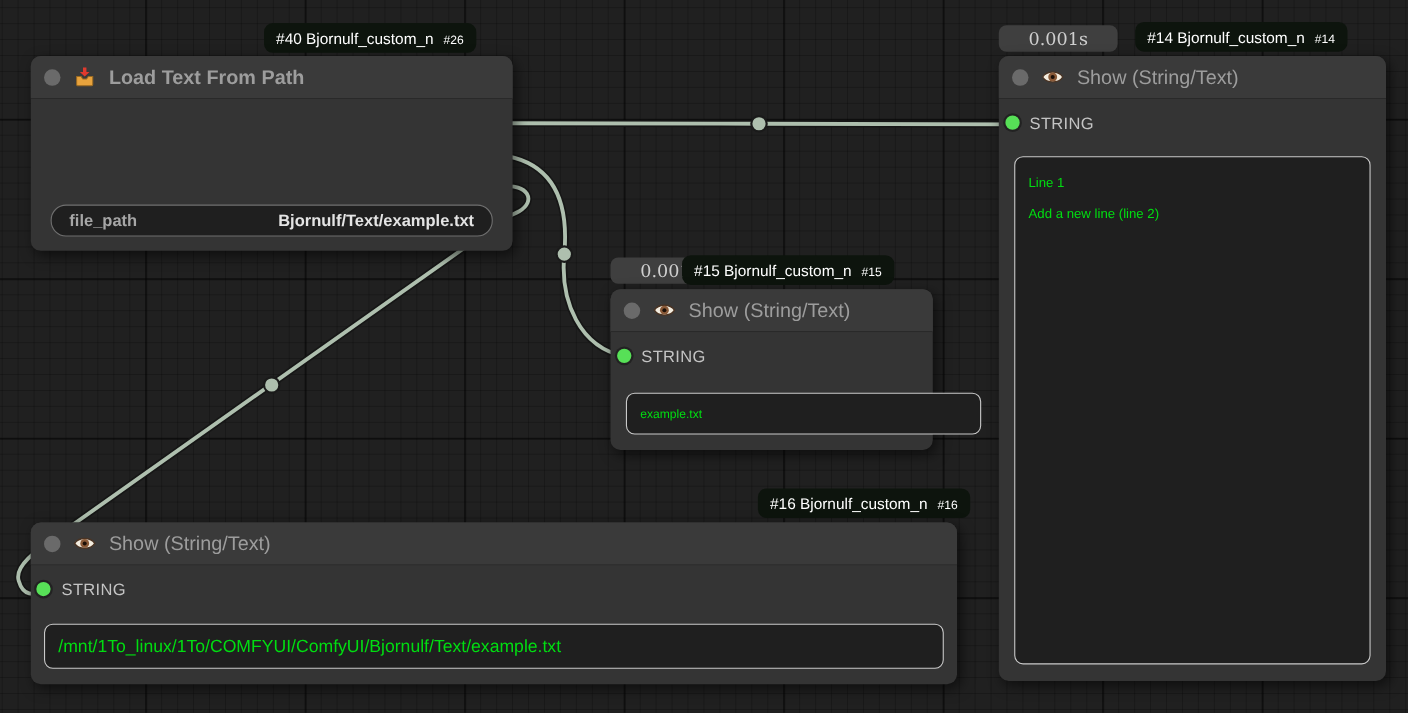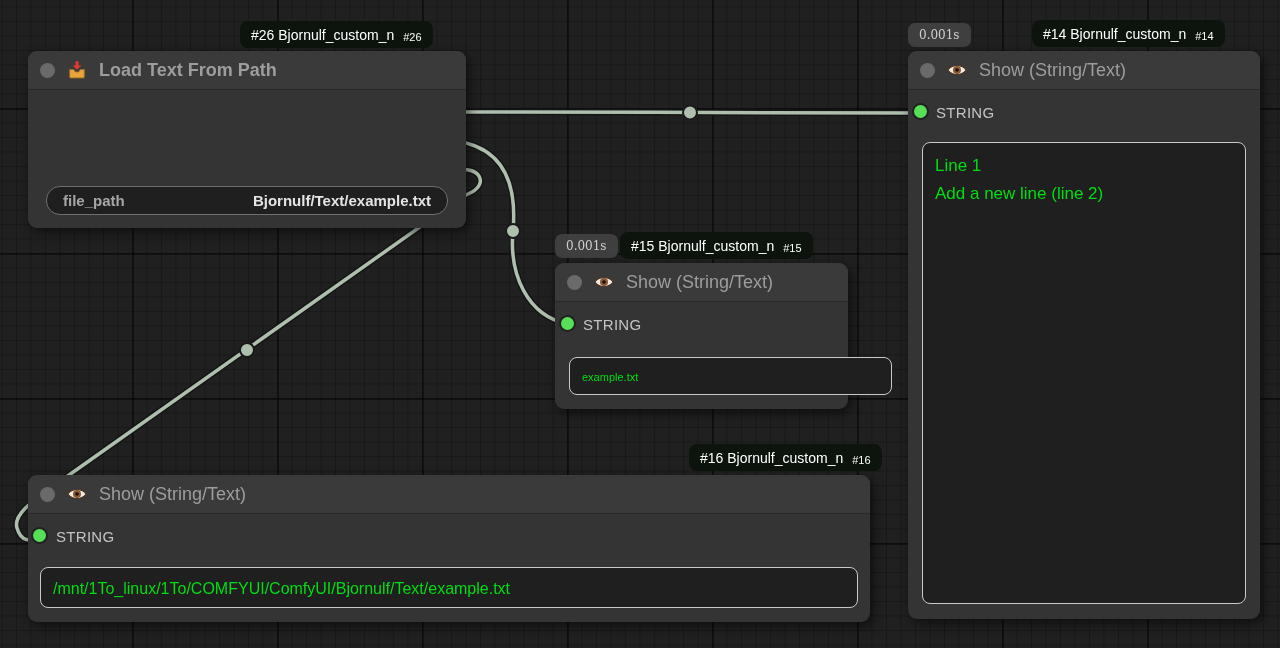--- a/index.html
+++ b/index.html
@@ -58,22 +58,22 @@
     box-sizing:border-box;
   }
   .name-badge{
     position:absolute;z-index:2;background:#0d140d;border-radius:8px;
     color:#ffffff;font-size:14px;height:27px;display:flex;align-items:center;
     padding:0 11px;white-space:nowrap;
   }
   .name-badge .badge-id{margin-left:9px;font-size:11px;transform:translateY(2px);}
   .time-badge{
     position:absolute;z-index:2;background:#3f3f3f;border-radius:7px;
-    color:#cfcfcf;font-family:"DejaVu Serif",serif;font-size:12px;
-    height:24px;display:flex;align-items:center;padding:0 11px;
+    color:#cfcfcf;font-family:"DejaVu Serif",serif;font-size:16px;
+    height:24px;display:flex;align-items:center;padding:0 27px;
   }
 </style>
 </head>
 <body>
 
 <svg id="wires" width="1280" height="648">
 
   <path class="wire-under" d="M456,112 C600,112 800,113 921,113"></path>
   <path class="wire" d="M456,112 C600,112 800,113 921,113"></path>
 
@@ -82,21 +82,21 @@
 
   <path class="wire-under" d="M456,170 C480,166 488,183 472,192 C457,200 444,203 434,217 L62,480 C42,495 12,512 17,528 C21,542 31,542 39,536"></path>
   <path class="wire" d="M456,170 C480,166 488,183 472,192 C457,200 444,203 434,217 L62,480 C42,495 12,512 17,528 C21,542 31,542 39,536"></path>
 
   <circle cx="690" cy="112.5" r="7" fill="#aebfae" stroke="#1a1a1a" stroke-width="2"></circle>
   <circle cx="513" cy="231" r="7" fill="#aebfae" stroke="#1a1a1a" stroke-width="2"></circle>
   <circle cx="247" cy="350" r="7" fill="#aebfae" stroke="#1a1a1a" stroke-width="2"></circle>
 </svg>
 
 <div class="name-badge" style="left:240px;top:21px;">
-  <span>#26 Bjornulf_custom_n</span>
+  <span>#40 Bjornulf_custom_n</span>
   <span class="badge-id">#26</span>
 </div>
 <div class="node" style="left:28px;top:51px;width:438px;height:177px;font-weight:bold;">
   <div class="node-head">
     <span class="collapse-dot"></span>
     <span class="title-icon">
       <svg width="22" height="22" viewBox="0 0 24 24">
         <path d="M10.3 2.5 h3.4 v4.6 h3.1 L12 11.6 L7.2 7.1 h3.1 Z" fill="#e03a2e"></path>
         <path d="M4 11.5 h4.4 l1.8 2.6 h3.6 l1.8 -2.6 H20 v8 a1.2 1.2 0 0 1 -1.2 1.2 H5.2 A1.2 1.2 0 0 1 4 19.5 Z" fill="#e8a33d" stroke="#9a6a22" stroke-width="1"></path>
       </svg>
@@ -125,21 +125,21 @@
         <circle cx="12" cy="9" r="4.4" fill="#8a5a38"></circle>
         <circle cx="12" cy="9" r="2" fill="#1c1008"></circle>
       </svg>
     </span>
     <span>Show (String/Text)</span>
   </div>
   <div class="in-row">
     <span class="slot-dot" style="left:6px;"></span>
     <span class="in-label">STRING</span>
   </div>
-  <div class="text-display" style="left:14px;top:91px;width:324px;height:462px;padding:9px 12px;font-size:17px;line-height:28px;">Line 1
+  <div class="text-display" style="left:14px;top:91px;width:324px;height:462px;padding:9px 12px;font-size:12px;line-height:28px;">Line 1
 Add a new line (line 2)</div>
 </div>
 
 <div class="time-badge" style="left:555px;top:234px;">
   <span>0.001s</span>
 </div>
 <div class="name-badge" style="left:620px;top:232px;">
   <span>#15 Bjornulf_custom_n</span>
   <span class="badge-id">#15</span>
 </div>

